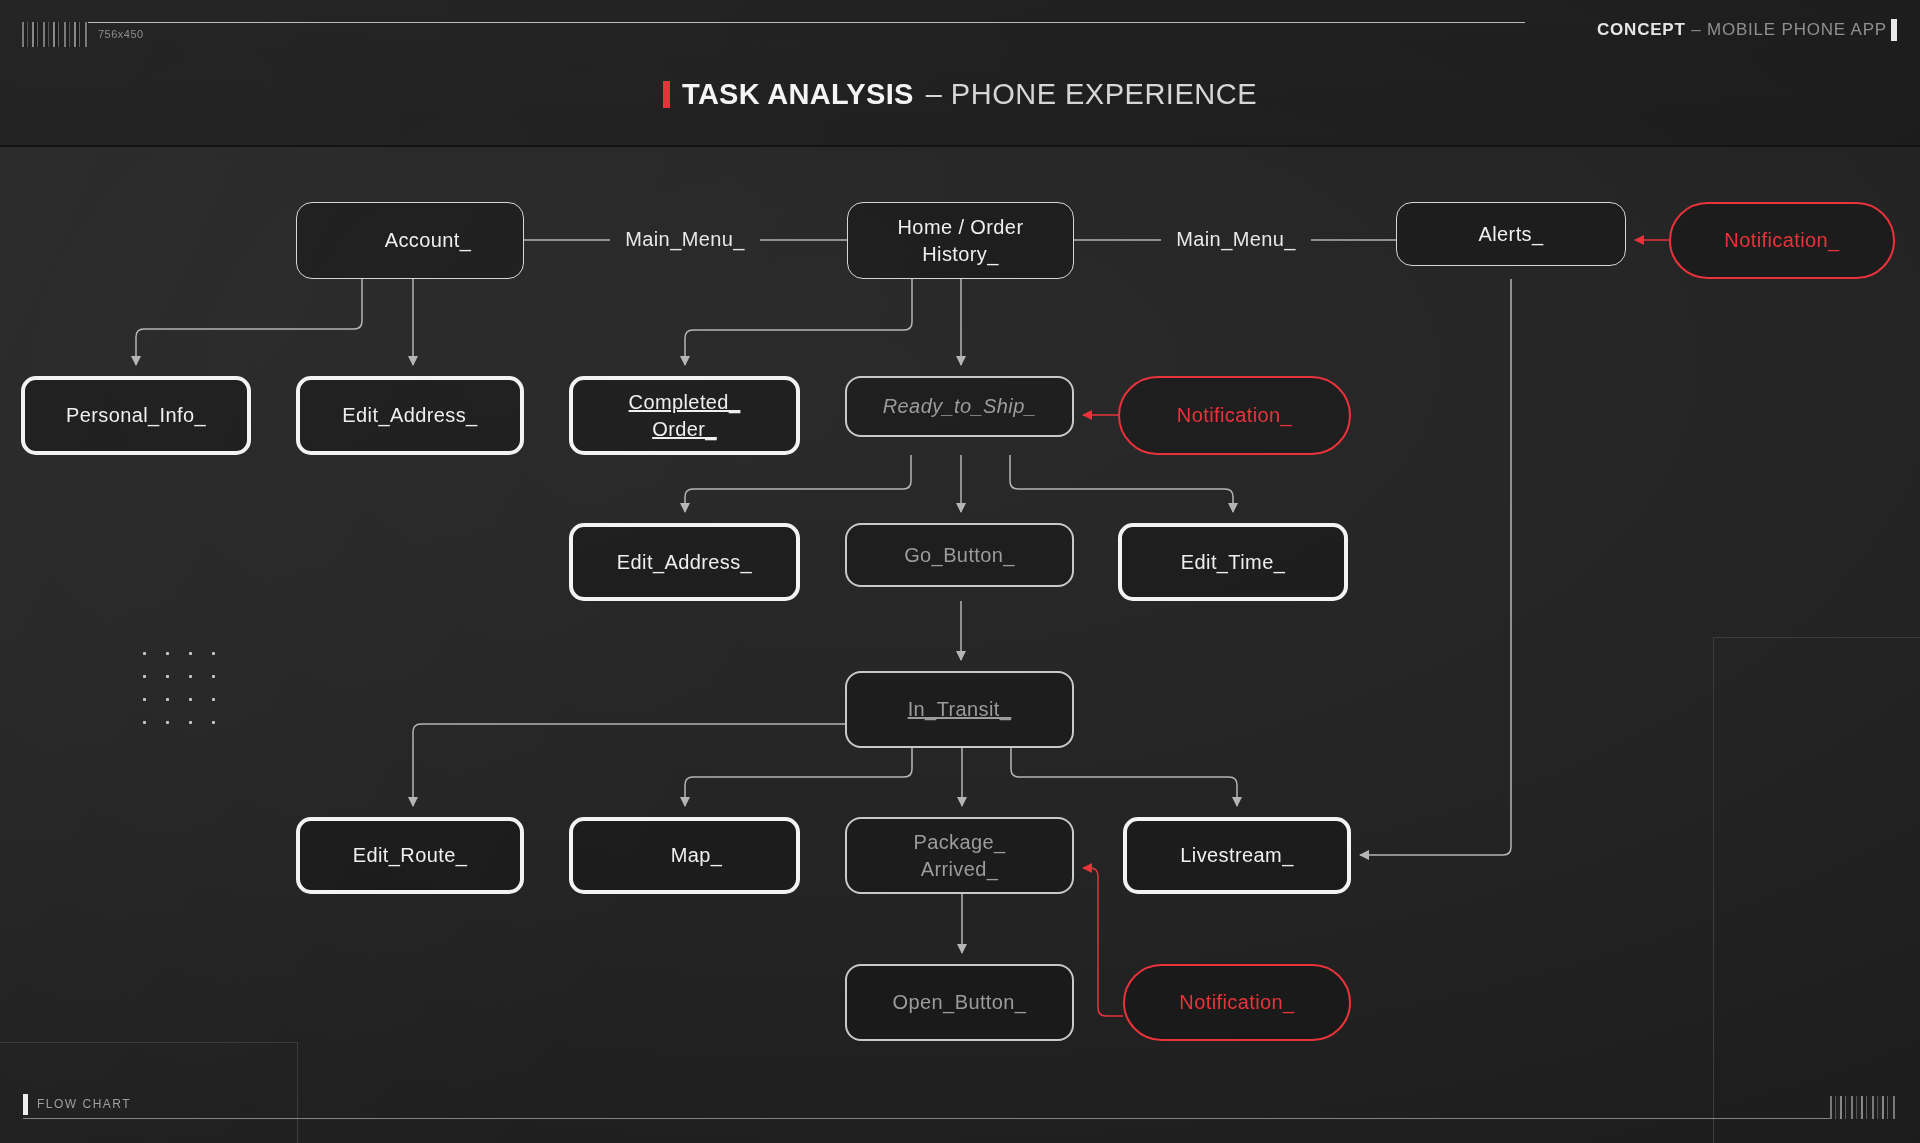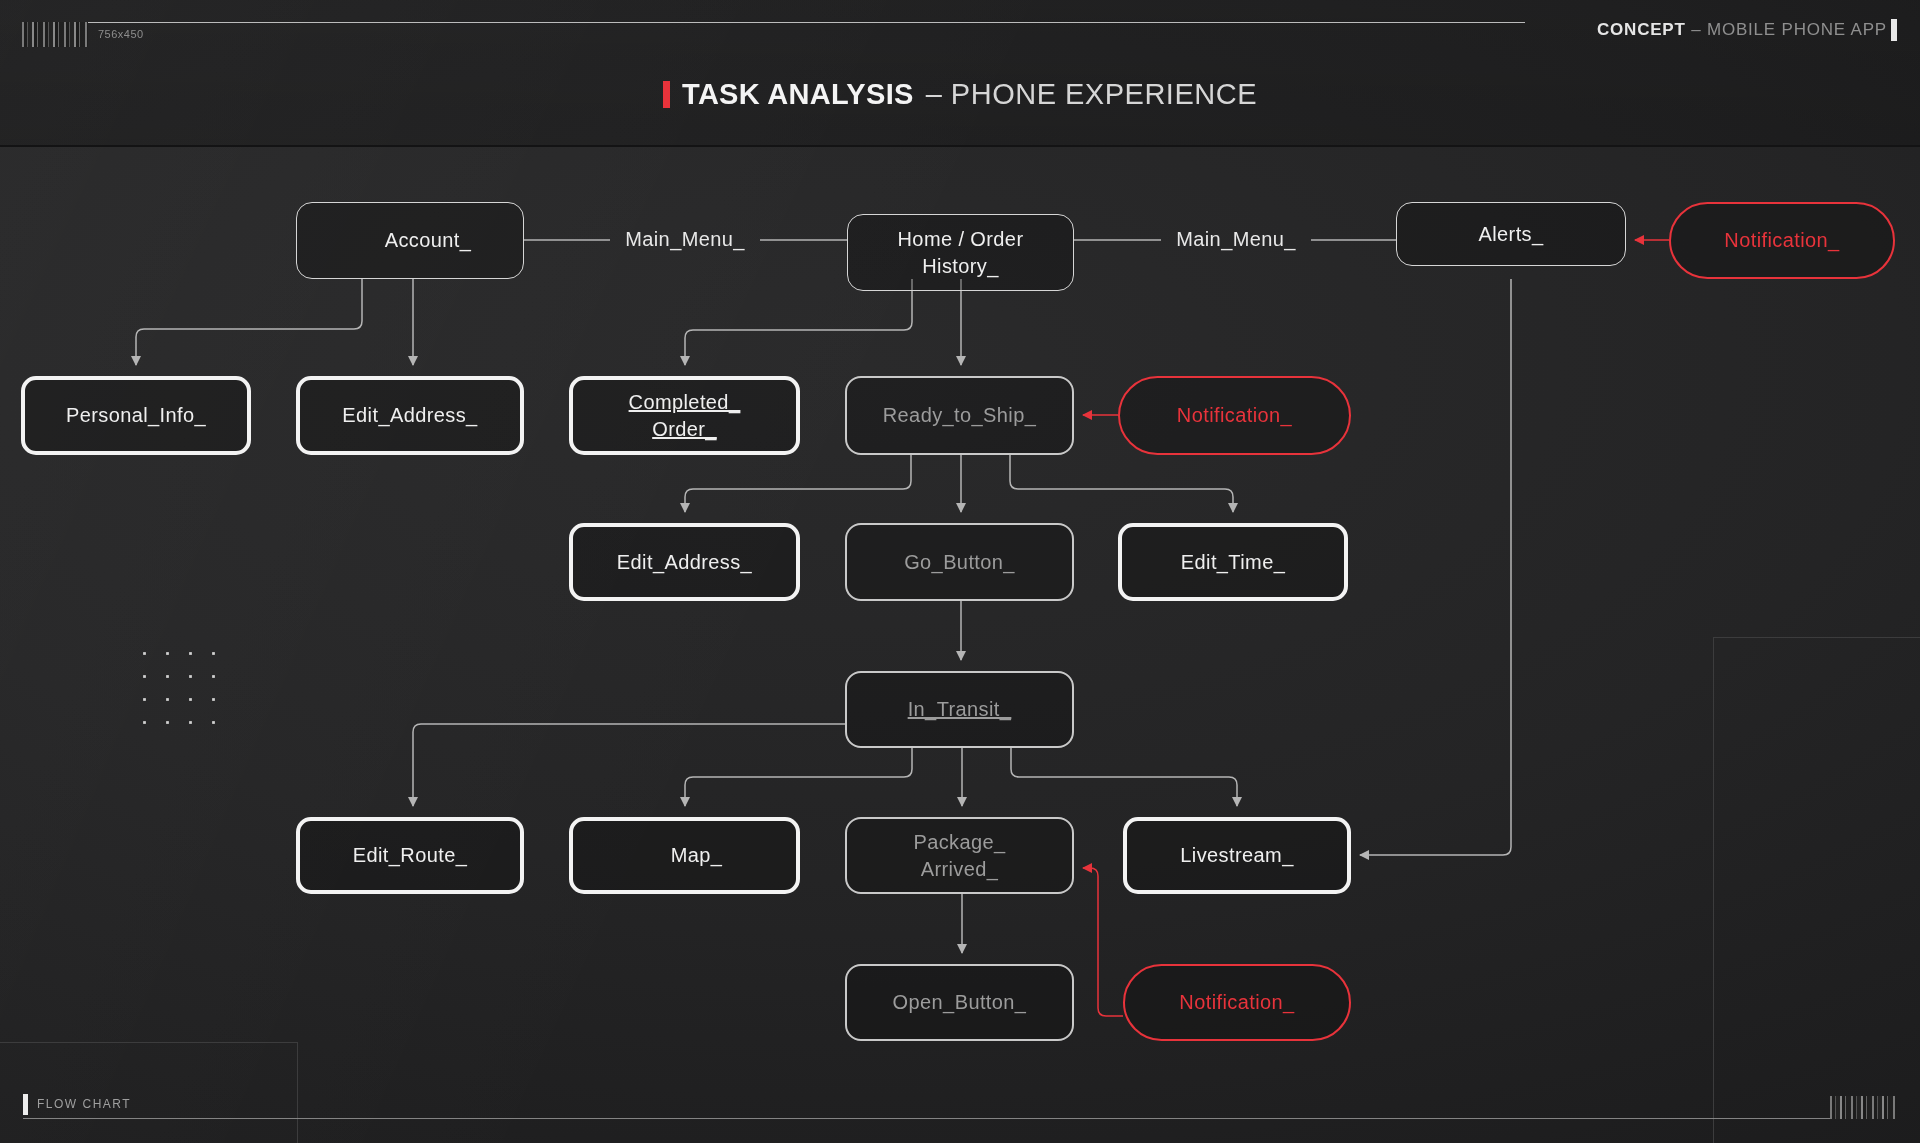--- a/index.html
+++ b/index.html
@@ -102,34 +102,34 @@
   <div class="title-row">
     <span class="title-accent"></span>
     <span class="title-bold">TASK ANALYSIS</span>
     <span class="title-light">– PHONE EXPERIENCE</span>
   </div>
 
   <div class="edge-label" style="left:610px;top:228px;">Main_Menu_</div>
   <div class="edge-label" style="left:1161px;top:228px;">Main_Menu_</div>
 
   <div class="node n-thin" style="left:296px;top:202px;width:228px;height:77px;padding-left:36px;">Account_</div>
-  <div class="node n-thin" style="left:847px;top:214px;width:227px;height:77px;">Home / Order
+  <div class="node n-thin" style="left:847px;top:202px;width:227px;height:77px;">Home / Order
 History_</div>
   <div class="node n-thin" style="left:1396px;top:202px;width:230px;height:64px;">Alerts_</div>
   <div class="node n-red" style="left:1669px;top:202px;width:226px;height:77px;">Notification_</div>
 
   <div class="node n-thick" style="left:21px;top:376px;width:230px;height:79px;">Personal_Info_</div>
   <div class="node n-thick" style="left:296px;top:376px;width:228px;height:79px;">Edit_Address_</div>
   <div class="node n-thick" style="left:569px;top:376px;width:231px;height:79px;text-decoration:underline;">Completed_
 Order_</div>
-  <div class="node n-mid" style="left:845px;top:376px;width:229px;height:79px;">Ready_to_Ship_</div>
+  <div class="node n-mid" style="left:845px;top:376px;width:229px;height:61px;font-style:italic;">Ready_to_Ship_</div>
   <div class="node n-red" style="left:1118px;top:376px;width:233px;height:79px;">Notification_</div>
 
   <div class="node n-thick" style="left:569px;top:523px;width:231px;height:78px;">Edit_Address_</div>
-  <div class="node n-mid" style="left:845px;top:523px;width:229px;height:78px;">Go_Button_</div>
+  <div class="node n-mid" style="left:845px;top:523px;width:229px;height:64px;">Go_Button_</div>
   <div class="node n-thick" style="left:1118px;top:523px;width:230px;height:78px;">Edit_Time_</div>
 
   <div class="node n-mid" style="left:845px;top:671px;width:229px;height:77px;text-decoration:underline;">In_Transit_</div>
 
   <div class="node n-thick" style="left:296px;top:817px;width:228px;height:77px;">Edit_Route_</div>
   <div class="node n-thick" style="left:569px;top:817px;width:231px;height:77px;padding-left:24px;">Map_</div>
   <div class="node n-mid" style="left:845px;top:817px;width:229px;height:77px;">Package_
 Arrived_</div>
   <div class="node n-thick" style="left:1123px;top:817px;width:228px;height:77px;">Livestream_</div>
 

